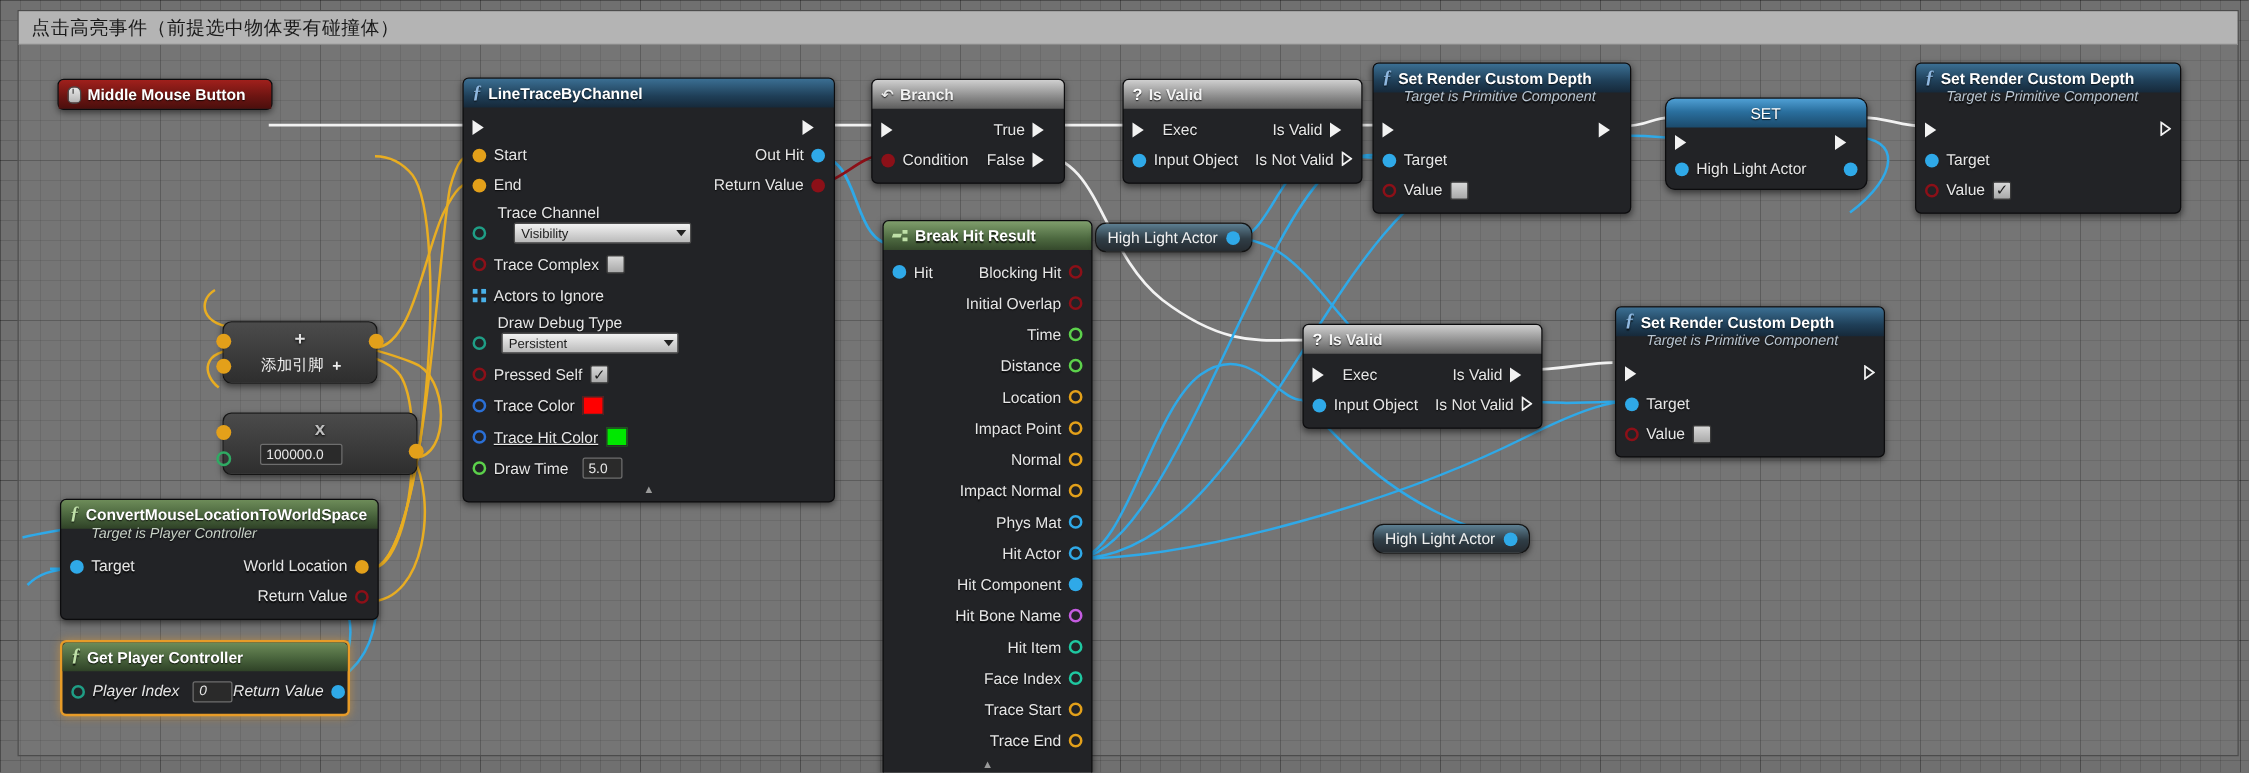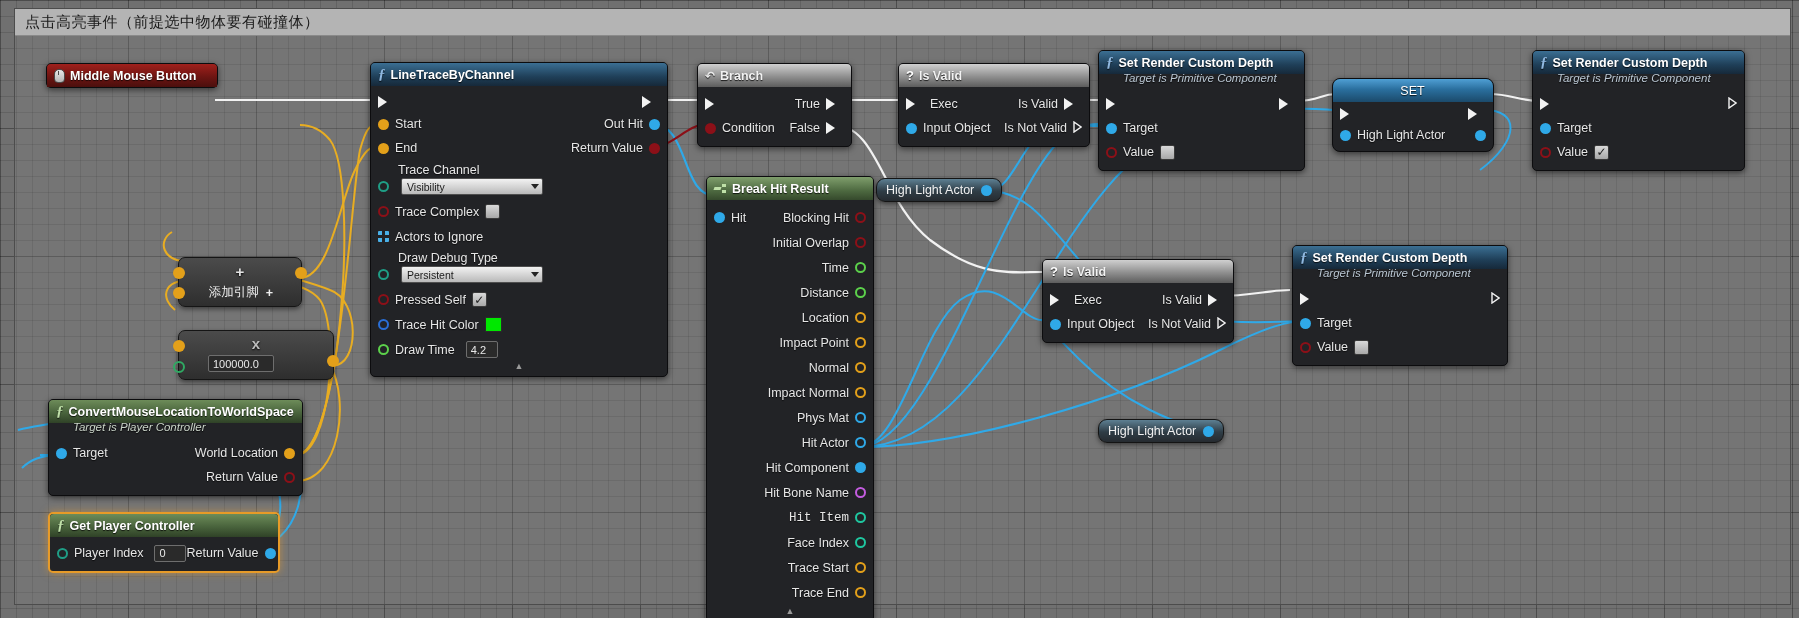--- a/index.html
+++ b/index.html
@@ -252,21 +252,21 @@
           <span class="lbl">End</span>
           </span>
         <span class="out">
             <span class="lbl">Return Value</span>
           <span class="pin dot" style="background:#8c1018;"></span>
           </span>
       </div>
 
       <div style="padding-left:7px;margin-top:3px;">
         <div class="lbl" style="padding-left:20px;">Trace Channel</div>
-        <div style="display:flex;align-items:center;gap:6px;margin-top:1px;">
+        <div style="display:flex;align-items:center;gap:16px;margin-top:1px;">
           <span class="pin ring" style="border:2.5px solid #1f9e86;"></span>
           <span class="combo">
             <span>Visibility</span>
             <span class="caret"></span>
           </span>
         </div>
       </div>
 
       <div class="row" style="margin-top:6px;">
         <span class="in">
@@ -297,29 +297,36 @@
       <div class="row" style="margin-top:6px;">
         <span class="in">
             <span class="pin ring" style="border:2.5px solid #8c1018;"></span>
           <span class="lbl">Pressed Self</span>
           <span class="chk">✓</span>
           </span>
       </div>
       <div class="row" style="margin-top:4px;">
         <span class="in">
             <span class="pin ring" style="border:2.5px solid #2a6fd6;"></span>
+          <span class="lbl">Trace Color</span>
+          <span class="swatch" style="background:#ff0000;"></span>
+          </span>
+      </div>
+      <div class="row" style="margin-top:4px;text-decoration:underline;">
+        <span class="in">
+            <span class="pin ring" style="border:2.5px solid #2a6fd6;"></span>
           <span class="lbl">Trace Hit Color</span>
           <span class="swatch" style="background:#00e800;"></span>
           </span>
       </div>
       <div class="row" style="margin-top:4px;">
         <span class="in">
             <span class="pin ring" style="border:2.5px solid #5cd14b;"></span>
           <span class="lbl">Draw Time</span>
-          <span class="numbox">4.2</span>
+          <span class="numbox">5.0</span>
           </span>
       </div>
       <div class="collapse">▲</div>
     </div>
   </div>
 
   <div class="node" style="left:697px;top:63px;width:153px;">
     <div class="hdr flow">
       <span class="branch-ico">↷</span>
       <span>Branch</span>
@@ -542,21 +549,21 @@
             <span class="lbl">Hit Component</span>
             <span class="pin dot" style="background:#2fa9e8;"></span>
           </span>
         </div>
       <div class="row" style="min-height:23px;">
           <span class="out">
             <span class="lbl">Hit Bone Name</span>
             <span class="pin ring" style="border:2.5px solid #c45ce0;"></span>
           </span>
         </div>
-      <div class="row" style="min-height:23px;font-family:Liberation Mono, monospace;">
+      <div class="row" style="min-height:23px;">
           <span class="out">
             <span class="lbl">Hit Item</span>
             <span class="pin ring" style="border:2.5px solid #1fc7a0;"></span>
           </span>
         </div>
       <div class="row" style="min-height:23px;">
           <span class="out">
             <span class="lbl">Face Index</span>
             <span class="pin ring" style="border:2.5px solid #1fc7a0;"></span>
           </span>
@@ -695,21 +702,21 @@
       </div>
     </div>
   </div>
 
   <div class="node sel" style="left:48px;top:512px;width:228px;">
     <div class="hdr pure">
       <span class="f-ital">ƒ</span>
       <span>Get Player Controller</span>
     </div>
     <div class="body" style="padding:4px 0 6px 0;">
-      <div class="row" style="min-height:22px;">
+      <div class="row" style="min-height:22px;font-style:italic;">
         <span class="in">
             <span class="pin ring" style="border:2.5px solid #1f9e86;"></span>
           <span class="lbl">Player Index</span>
           <span class="numbox">0</span>
           </span>
         <span class="out">
             <span class="lbl">Return Value</span>
           <span class="pin dot" style="background:#2fa9e8;"></span>
           </span>
       </div>

